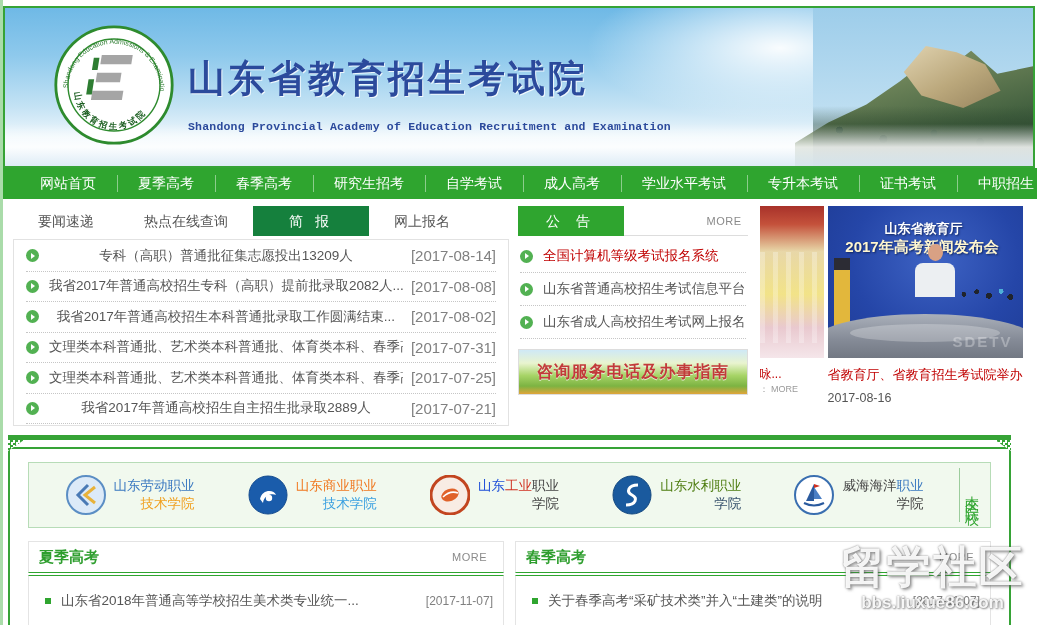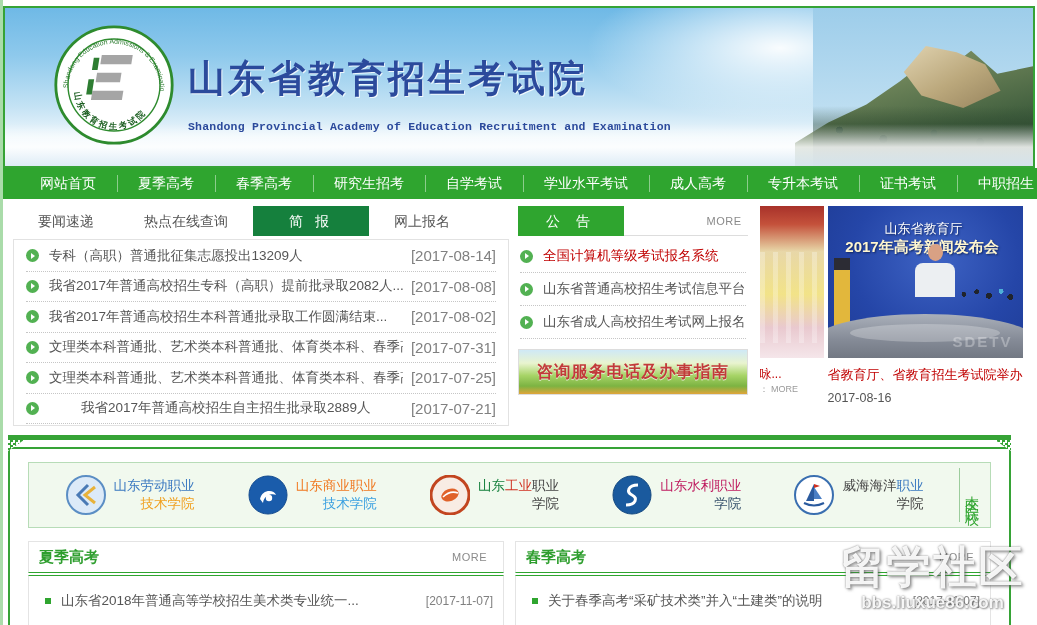--- a/index.html
+++ b/index.html
@@ -53,21 +53,21 @@
   .content-row { display:flex; padding:7px 0 0 10px; }
   .col-left { width:496px; }
   .col-mid { width:234px; margin-left:9px; }
   .col-right { flex:1; margin-left:12px; padding-right:15px; }
 
   .tab-row { display:flex; align-items:center; height:30px; }
   .news-tab { padding:0 25px; font-size:14px; color:#555; cursor:pointer; line-height:30px; }
   .news-tab.active { background:#15803d; color:#fff; padding:0 36px; letter-spacing:4px; }
 
   .news-box { border:1px solid #e2e2e2; margin-top:3px; padding:1px 12px; background:#fff; }
-  .news-item { display:flex; align-items:center; height:30.5px; border-bottom:1px dotted #c6c6c6; }
+  .news-item { display:flex; align-items:center; height:30.5px; border-bottom:1px dotted #c6c6c6;text-align:center; }
   .news-item:last-child { border-bottom:1px dotted #c6c6c6;gap:32px; }
   .arrow-dot { flex:0 0 13px; height:13px; border-radius:50%; background:#52b152; position:relative; margin-right:10px; }
   .arrow-dot::after { content:""; position:absolute; left:5px; top:3.5px;
     border-left:4px solid #fff; border-top:3px solid transparent; border-bottom:3px solid transparent; }
   .news-text { flex:1; font-size:13.5px; color:#555; white-space:nowrap; overflow:hidden; cursor:pointer; }
   .news-date { font-size:15px; color:#808080; margin-left:8px; white-space:nowrap; }
 
   
   .notice-tabrow { display:flex; align-items:center; height:30px; border-bottom:1px solid #ddd; }
   .notice-tab { background:#2fa52f; color:#fff; font-size:14px; letter-spacing:6px;
@@ -85,21 +85,21 @@
 
   
   .photo-row { display:flex; height:152px; }
   .photo-left { width:64px; position:relative; overflow:hidden; cursor:pointer;
     background: linear-gradient(180deg,#a8322a 0%,#c4513b 12%,#e8d7a8 30%,#f2e388 58%,#e9c9cf 80%,#f5e6ea 100%); }
   .photo-left::after { content:""; position:absolute; inset:30% 0 10% 0;
     background: repeating-linear-gradient(90deg, rgba(255,255,255,.28) 0 5px, rgba(0,0,0,0) 5px 13px); }
   .photo-right { flex:1; margin-left:4px; position:relative; overflow:hidden; cursor:pointer;
     background: radial-gradient(ellipse at 55% 35%, #3e63c4 0%, #2546a8 55%, #1d3a92 100%); }
   .tv-line1 { position:absolute; top:14px; left:11px; right:14px; text-align:center;
-    color:#fff; font-size:13px; font-weight:normal; text-shadow:1px 1px 2px #12265e; }
+    color:#fff; font-size:13px; font-weight:bold; text-shadow:1px 1px 2px #12265e; }
   .tv-line2 { position:absolute; top:32px; left:0; right:6px; text-align:center;
     color:#fff6cf; font-size:15px; font-weight:bold; text-shadow:1px 1px 2px #12265e; }
   .tv-desk { position:absolute; left:-10%; right:-10%; bottom:-18px; height:62px;
     background: linear-gradient(180deg,#aab0ba 0%,#868c98 40%,#5f656f 100%); border-radius:50% 50% 0 0; }
   .tv-desk::before { content:""; position:absolute; left:18%; right:18%; top:10px; height:18px;
     border-radius:50%; background:rgba(255,255,255,.25); }
   .tv-pillar { position:absolute; left:6px; bottom:0; width:16px; height:88px; background:#e2b73c; }
   .tv-pillar::before { content:""; position:absolute; top:-12px; left:0; right:0; height:12px; background:#2c2c34; }
   .tv-person { position:absolute; left:44%; top:38px; width:44px; height:52px; }
   .tv-person .head { width:15px; height:17px; border-radius:50%; background:#d9a184; margin:0 auto; }
@@ -130,22 +130,22 @@
   
   .bottom-box { margin:7px 26px 0 5px; border:2px solid #36a336; padding:13px 18px 20px; }
   .colleges-strip { position:relative; border:1px solid #b7dcb7; background:#f1f9ee;
     height:66px; display:flex; align-items:center; padding:0 40px 0 10px; }
   .college-card { flex:1; display:flex; align-items:center; justify-content:center; cursor:pointer; }
   .college-logo { width:40px; height:40px; flex:0 0 40px; margin-right:8px; }
   .college-name { font-size:13.5px; font-weight:normal; line-height:1.3; white-space:nowrap; }
   .college-name .l2 { text-align:right; }
   .c1-l1 { color:#3a78c0; } .c1-l2 { color:#f0a020; }
   .c2-l1 { color:#f07820; } .c2-l2 { color:#3aa0e0; }
-  .c3-a { color:#15803d; } .c3-b { color:#d03020; } .c3-c { color:#444; } .c3-l2 { color:#444; }
-  .c4-l1 { color:#be185d; } .c4-l2 { color:#35506b; }
+  .c3-a { color:#1d4ed8; } .c3-b { color:#d03020; } .c3-c { color:#444; } .c3-l2 { color:#444; }
+  .c4-l1 { color:#4d7c0f; } .c4-l2 { color:#35506b; }
   .c5-a { color:#444; } .c5-b { color:#3a78c0; } .c5-l2 { color:#444; }
   .district-label { position:absolute; right:5px; top:5px; bottom:5px; width:26px;
     border-left:1px solid #9ccc9c; display:flex; align-items:center; justify-content:center;
     writing-mode:vertical-lr; font-size:14px; color:#2fa52f; letter-spacing:5px; }
 
   .bottom-cols { display:flex; margin-top:13px; }
   .bottom-section { flex:1; }
   .bottom-section + .bottom-section { margin-left:11px; }
   .bs-header { display:flex; align-items:center; height:32px; padding:0 10px;
     border:1px solid #e4e4e4; border-bottom:1px solid #2fa52f; }
@@ -203,22 +203,22 @@
     <div class="site-subtitle">Shandong Provincial Academy of Education  Recruitment and Examination</div>
   </div>
 </div>
 
 <div class="main-nav">
   <div class="nav-item">网站首页</div>
   <div class="nav-item">夏季高考</div>
   <div class="nav-item">春季高考</div>
   <div class="nav-item">研究生招考</div>
   <div class="nav-item">自学考试</div>
+  <div class="nav-item">成人高考</div>
   <div class="nav-item">学业水平考试</div>
-  <div class="nav-item">成人高考</div>
   <div class="nav-item">专升本考试</div>
   <div class="nav-item">证书考试</div>
   <div class="nav-item">中职招生</div>
 
 </div>
 
 <div class="content-row">
 
   <div class="col-left">
     <div class="tab-row">

